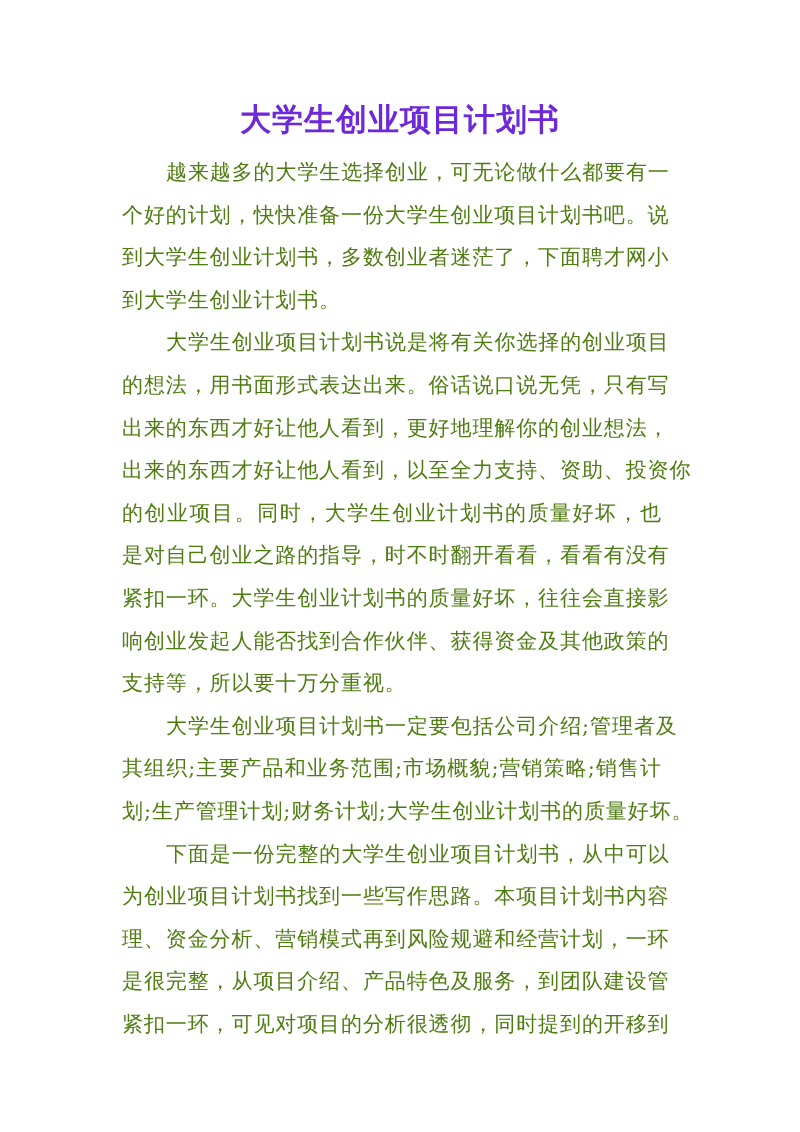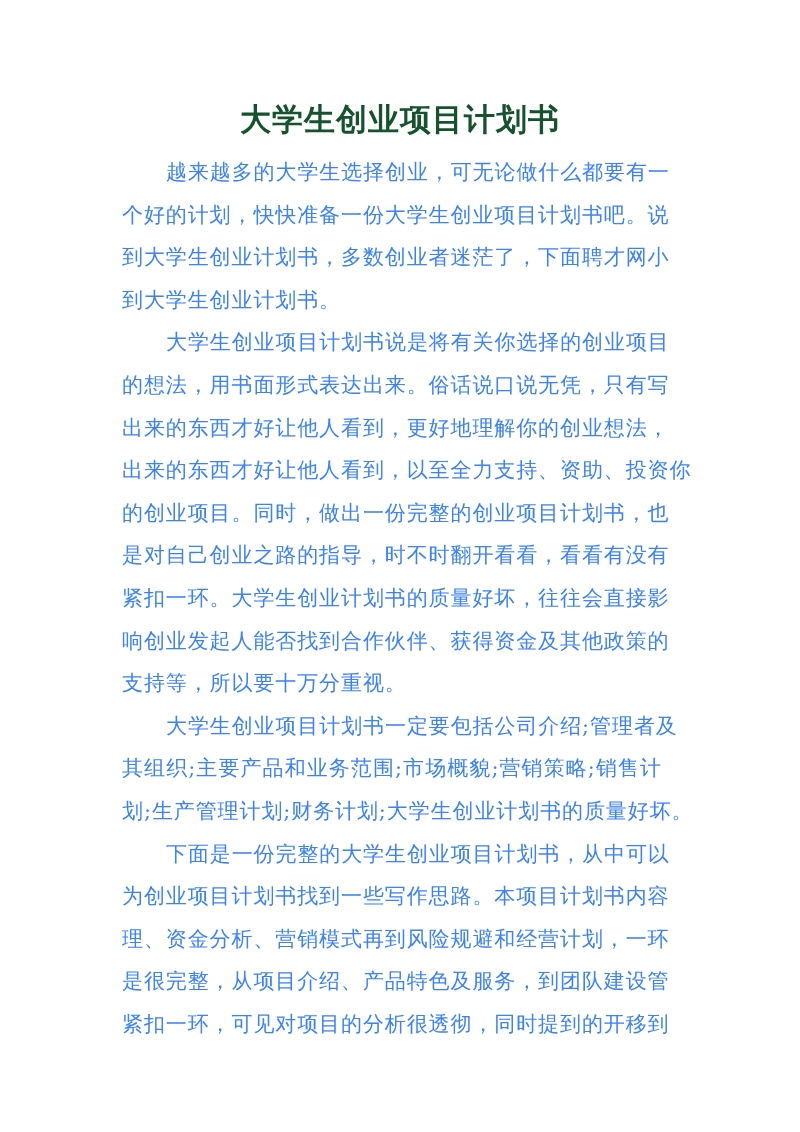--- a/index.html
+++ b/index.html
@@ -26,38 +26,38 @@
       position: absolute;
       left: 0;
       top: 98px;
       width: 800px;
       text-align: center;
       font-family: "DejaVu Sans", "Liberation Sans", sans-serif;
       font-weight: bold;
       font-size: 31px;
       line-height: 42px;
       letter-spacing: 1px;
-      color: #14532d;
+      color: #6d28d9;
       margin: 0;
     }
     .body-text {
       position: absolute;
       left: 122px;
       top: 151px;
       width: 540px;
     }
     .para {
       margin: 0;
       font-family: "DejaVu Serif", "Liberation Serif", serif;
       font-size: 21px;
       line-height: 42.6px;
       letter-spacing: 0.9px;
       text-indent: 44px;
       text-align: justify;
-      color: #3b82f6;
+      color: #4d7c0f;
       word-break: break-all;
     }
     .line {
       display: block;
       white-space: nowrap;
       text-align: justify;
       text-align-last: justify;
     }
     .line.first {
       padding-left: 44px;
@@ -79,21 +79,21 @@
       <span class="line">个好的计划，快快准备一份大学生创业项目计划书吧。说</span>
       <span class="line">到大学生创业计划书，多数创业者迷茫了，下面聘才网小</span>
       <span class="line last">到大学生创业计划书。</span>
     </p>
 
     <p class="para" style="text-indent:0">
       <span class="line first">大学生创业项目计划书说是将有关你选择的创业项目</span>
       <span class="line">的想法，用书面形式表达出来。俗话说口说无凭，只有写</span>
       <span class="line">出来的东西才好让他人看到，更好地理解你的创业想法，</span>
       <span class="line">出来的东西才好让他人看到，以至全力支持、资助、投资你</span>
-      <span class="line">的创业项目。同时，做出一份完整的创业项目计划书，也</span>
+      <span class="line">的创业项目。同时，大学生创业计划书的质量好坏，也</span>
       <span class="line">是对自己创业之路的指导，时不时翻开看看，看看有没有</span>
       <span class="line">紧扣一环。大学生创业计划书的质量好坏，往往会直接影</span>
       <span class="line">响创业发起人能否找到合作伙伴、获得资金及其他政策的</span>
       <span class="line last">支持等，所以要十万分重视。</span>
     </p>
 
     <p class="para" style="text-indent:0">
       <span class="line first">大学生创业项目计划书一定要包括公司介绍;管理者及</span>
       <span class="line">其组织;主要产品和业务范围;市场概貌;营销策略;销售计</span>
       <span class="line last">划;生产管理计划;财务计划;大学生创业计划书的质量好坏。</span>

